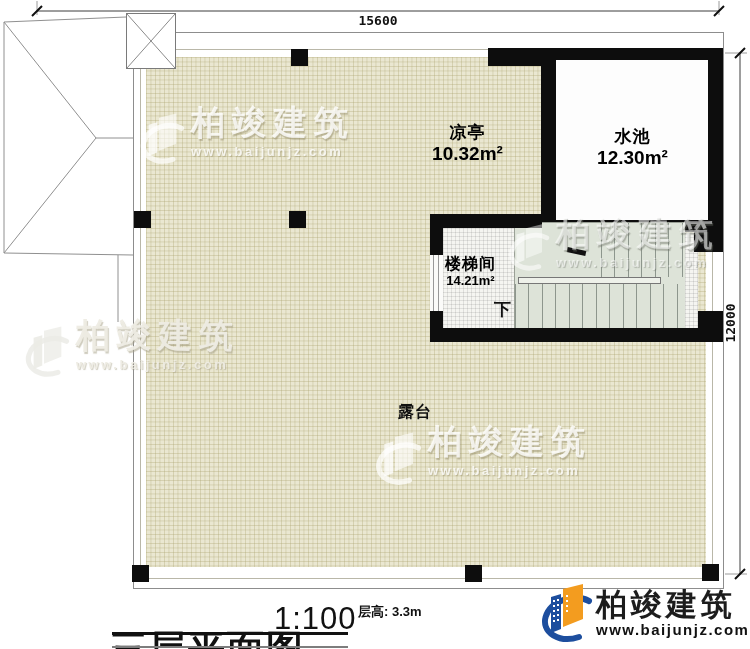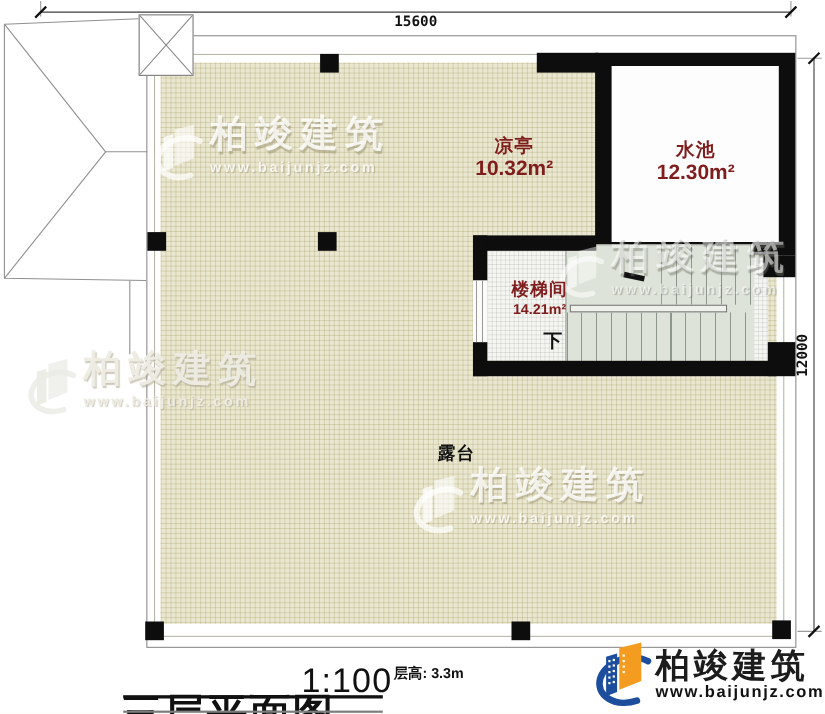--- a/index.html
+++ b/index.html
@@ -26,21 +26,21 @@
   .stairs{left:514px;top:222px;width:171px;height:106px;background:#dde3d8;
      border-left:1px solid #9aa096;border-top:1px solid #9aa096;box-sizing:border-box;}
   .treads{background-image:repeating-linear-gradient(90deg,#8d968d 0 1px,transparent 1px 13.5px);}
   .handrail{left:3px;top:54px;width:143px;height:7px;background:#eef1ea;border:1px solid #777;box-sizing:border-box;}
   .window-left{left:430px;top:255px;width:13px;height:56px;background:#fbfbf9;
      background-image:linear-gradient(90deg,transparent 3px,#999 3px,#999 4px,transparent 4px,
        transparent 8px,#999 8px,#999 9px,transparent 9px);}
   .down-arrow{left:567px;top:249px;width:19px;height:5px;background:#111;transform:rotate(12deg);}
   
   .room-label{display:flex;flex-direction:column;align-items:center;line-height:1.1;
-     font-weight:bold;color:#7f1d1d;text-align:center;}
+     font-weight:bold;color:#000000;text-align:center;}
   .room-name{font-size:17px;letter-spacing:1px;}
   .room-area{font-size:19px;margin-top:1px;}
   .dim-text{font-family:"DejaVu Sans Mono","Liberation Mono",monospace;font-weight:bold;
      font-size:13px;color:#111;text-align:center;}
   
   .wm{display:flex;align-items:flex-start;gap:6px;pointer-events:none;}
   .wm-texts{display:flex;flex-direction:column;}
   .wm-name{font-size:34px;font-weight:bold;letter-spacing:7px;line-height:1.05;white-space:nowrap;
      color:rgba(255,255,255,.8);text-shadow:1px 2px 1px rgba(150,142,105,.5);}
   .wm-url{font-size:13px;font-weight:bold;letter-spacing:2.5px;margin-top:3px;white-space:nowrap;
@@ -164,21 +164,21 @@
 <div class="abs column" style="left:702px;top:564px;"></div>
 
 <div class="abs room-label" style="left:420px;top:124px;width:95px;">
   <span class="room-name">凉亭</span>
   <span class="room-area">10.32m²</span>
 </div>
 <div class="abs room-label" style="left:565px;top:128px;width:135px;">
   <span class="room-name">水池</span>
   <span class="room-area">12.30m²</span>
 </div>
-<div class="abs room-label" style="left:448px;top:255px;width:85px;text-align:center;">
+<div class="abs room-label" style="left:428px;top:255px;width:85px;text-align:center;">
   <span class="room-name" style="font-size:16px;">楼梯间</span>
   <span class="room-area" style="font-size:13px;">14.21m²</span>
 </div>
 <div class="abs" style="left:494px;top:298px;font-size:17px;font-weight:bold;">下</div>
 <div class="abs room-name" style="left:398px;top:402px;font-weight:bold;font-size:16px;">露台</div>
 
 <div class="abs dim-text" style="left:340px;top:13px;width:76px;">15600</div>
 <div class="abs dim-text" style="left:699px;top:315px;width:64px;height:16px;transform:rotate(-90deg);">12000</div>
 
 <div class="abs sheet-title">三层平面图</div>

